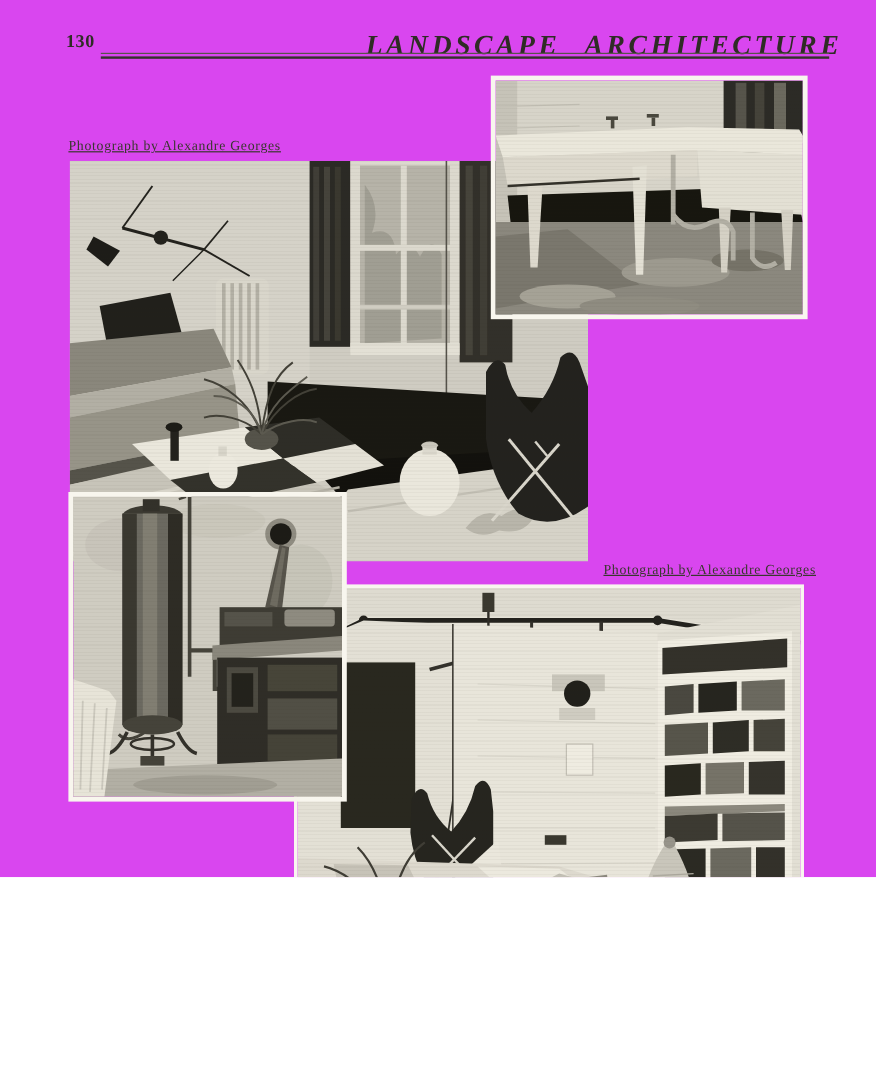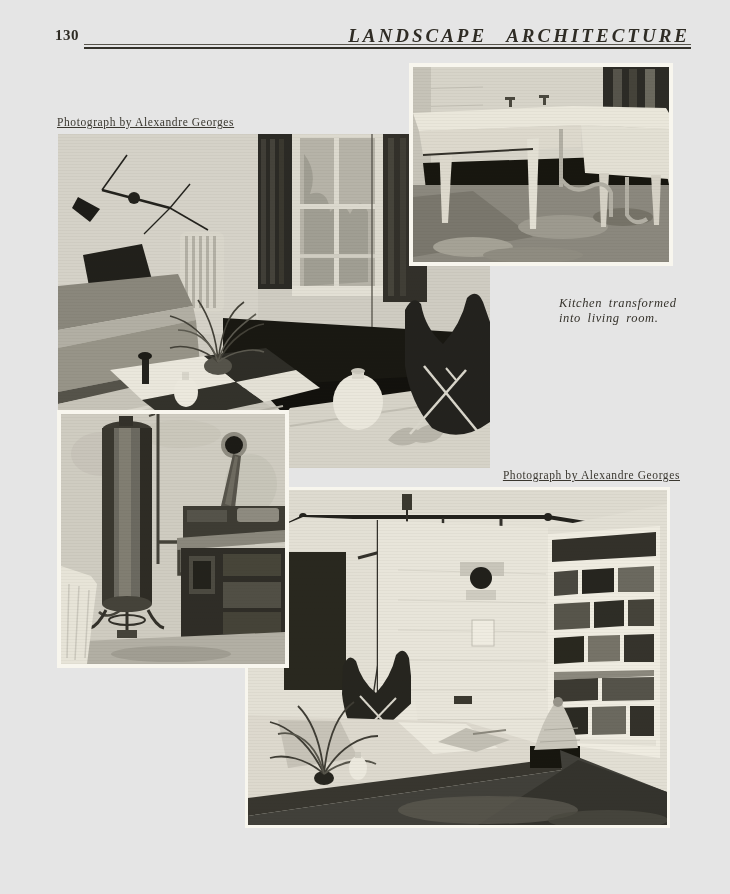--- a/index.html
+++ b/index.html
@@ -1,26 +1,26 @@
 <!DOCTYPE html>
 <html><head>
 <meta charset="utf-8">
 <style>
   html,body{margin:0;padding:0;background:#ffffff;}
   .page{
-    position:relative;width:730px;height:894px;overflow:hidden;
-    background:#e5e5e5;
+    position:relative;width:730px;height:731px;overflow:hidden;
+    background:#d946ef;
     font-family:"Liberation Serif", serif;
     color:#2f2c25;
   }
   
   .page-number{position:absolute;left:55px;top:27px;font-size:15px;font-weight:bold;letter-spacing:.5px;}
   .journal-title{
-    position:absolute;top:25px;right:40px;
-    font-size:19px;font-style:italic;font-weight:bold;
+    position:absolute;top:25px;right:28px;
+    font-size:23px;font-style:italic;font-weight:bold;
     letter-spacing:3px;word-spacing:12px;white-space:nowrap;font-family:Liberation Serif, serif;
   }
   .rule-thin{position:absolute;left:84px;top:44px;width:607px;height:1px;background:#57544b;}
   .rule-thick{position:absolute;left:84px;top:47px;width:607px;height:2px;background:#34322b;}
   
   .credit{position:absolute;font-size:11.5px;letter-spacing:.6px;color:#3a372f;white-space:nowrap;text-decoration:underline;}
   .credit-top{left:57px;top:116px;}
   .credit-bottom{top:469px;right:50px;}
   .kitchen-caption{
     position:absolute;left:559px;top:296px;
@@ -43,24 +43,20 @@
 <body>
 
 <div class="page">
 
   <div class="page-number">130</div>
   <div class="journal-title">LANDSCAPE ARCHITECTURE</div>
   <div class="rule-thin"></div>
   <div class="rule-thick"></div>
 
   <div class="credit credit-top">Photograph by Alexandre Georges</div>
-  <div class="kitchen-caption">
-    <span>Kitchen transformed</span><br>
-    <span>into living room.</span>
-  </div>
   <div class="credit credit-bottom">Photograph by Alexandre Georges</div>
 
   <div class="photo photo-1" aria-label="Living room with daybed, articulated wall lamp, radiator, shuttered window, fern and butterfly chair">
     <svg viewBox="0 0 432 334" preserveAspectRatio="none">
       <rect width="432" height="334" fill="#cfccc2"></rect>
       <rect width="200" height="200" fill="#d5d2c8"></rect>
 
       <g>
         <rect x="200" y="0" width="34" height="155" fill="#2b2a25"></rect>
         <rect x="203" y="5" width="5" height="145" fill="#403e37"></rect>

